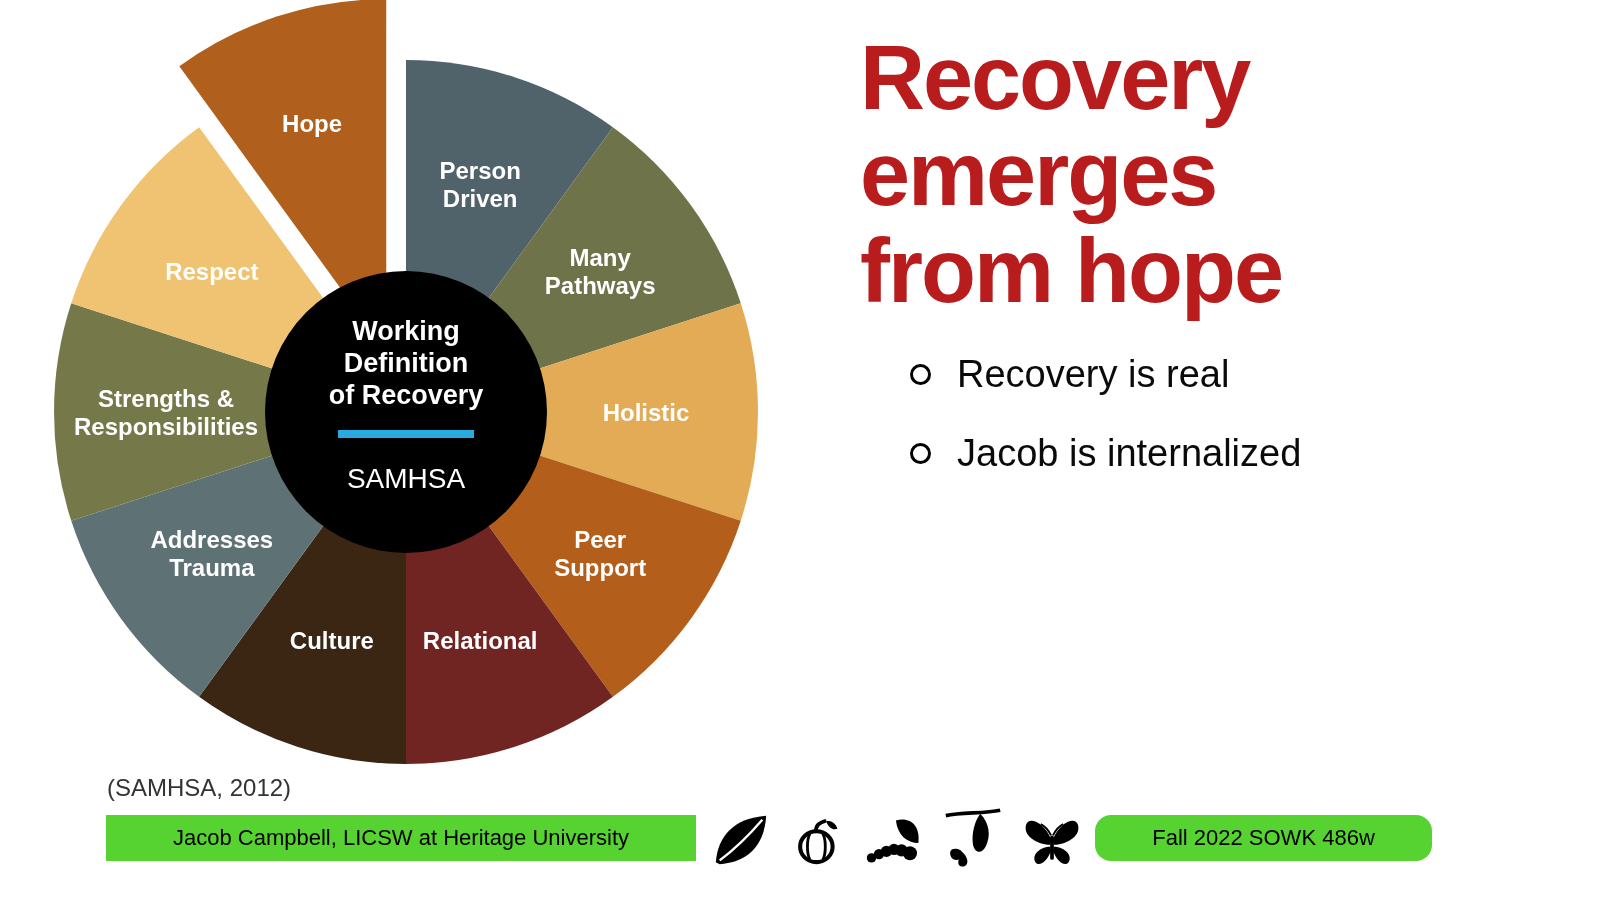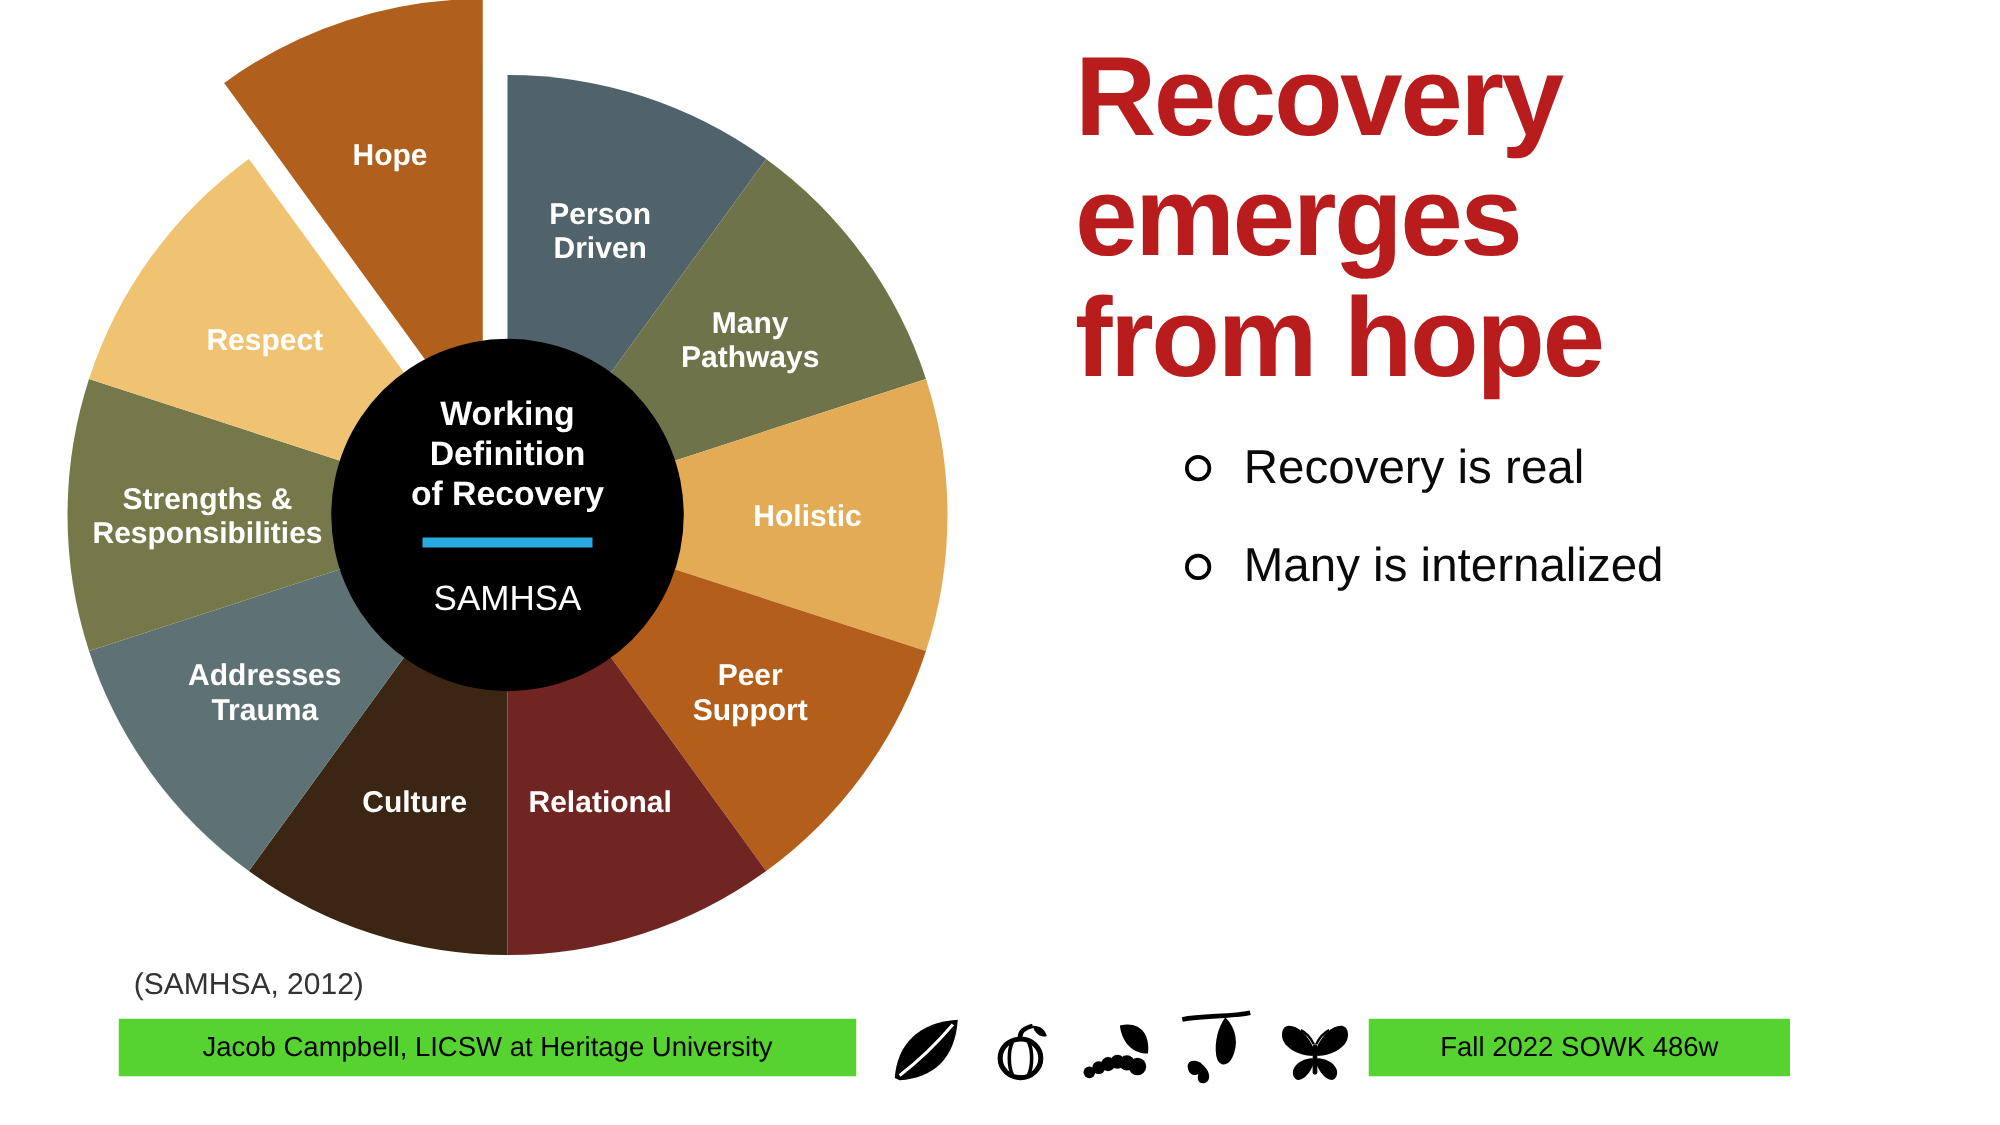--- a/index.html
+++ b/index.html
@@ -15,38 +15,38 @@
              font-family:"Liberation Sans",sans-serif;}
   .center-org{fill:#ffffff;font-size:28px;font-weight:400;text-anchor:middle;
              font-family:"Liberation Sans",sans-serif;}
   
   .title{
     position:absolute;left:860px;top:30px;width:620px;
     font-size:90px;font-weight:bold;line-height:1.07;letter-spacing:-2px;
     white-space:pre-line;color:#b91c1c;
   }
   .bullets{
-    position:absolute;left:948px;top:352px;width:470px;
+    position:absolute;left:910px;top:352px;width:470px;
     list-style:none;margin:0;padding:0;
   }
   .bullets li{display:flex;align-items:flex-start;margin-bottom:33px;}
   .ring{
     flex:none;width:15px;height:15px;border:3.5px solid #000;border-radius:50%;
     margin-top:12px;margin-right:26px;
   }
   .btext{font-size:38px;line-height:1.2;color:#0a0a0a;}
   
   .citation{position:absolute;left:107px;top:774px;font-size:24px;color:#333;}
   .banner{
     position:absolute;top:815px;height:46px;background:var(--banner-green,#57d331);
     display:flex;align-items:center;justify-content:center;
     font-size:22px;color:#000;
   }
-  .banner.left{left:95px;width:590px;}
-  .banner.right{left:1095px;width:337px;}
+  .banner.left{left:106px;width:590px;}
+  .banner.right{left:1095px;width:337px;border-radius:16px;}
   .icon-row{
     position:absolute;left:710px;top:802px;width:372px;height:78px;
     display:flex;align-items:center;justify-content:space-between;
   }
   .icon-row .icn{display:flex;align-items:center;justify-content:center;}
 </style>
 </head>
 <body>
 
 <div class="slide">
@@ -88,21 +88,21 @@
 emerges
 from hope</div>
 
   <ul class="bullets">
     <li>
       <span class="ring"></span>
       <span class="btext">Recovery is real</span>
     </li>
     <li>
       <span class="ring"></span>
-      <span class="btext">Many is internalized</span>
+      <span class="btext">Jacob is internalized</span>
     </li>
   </ul>
 
   <div class="citation">(SAMHSA, 2012)</div>
 
   <div class="banner left">
     <span>Jacob Campbell, LICSW at Heritage University</span>
   </div>
 
   <div class="icon-row">

